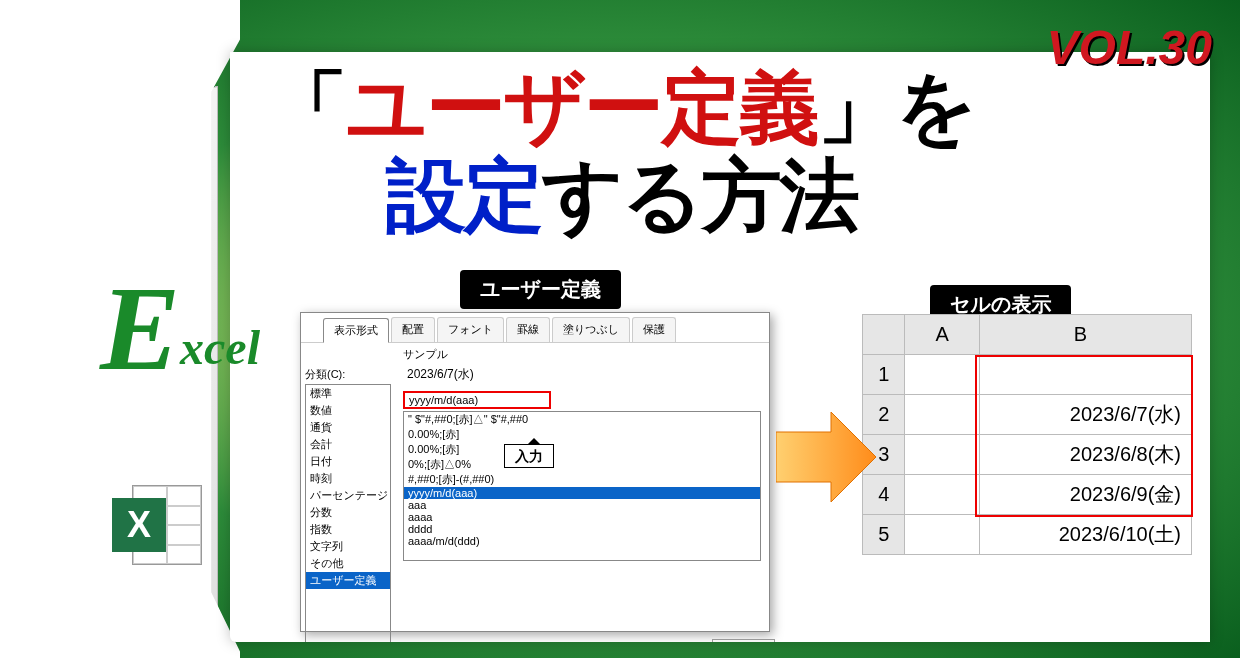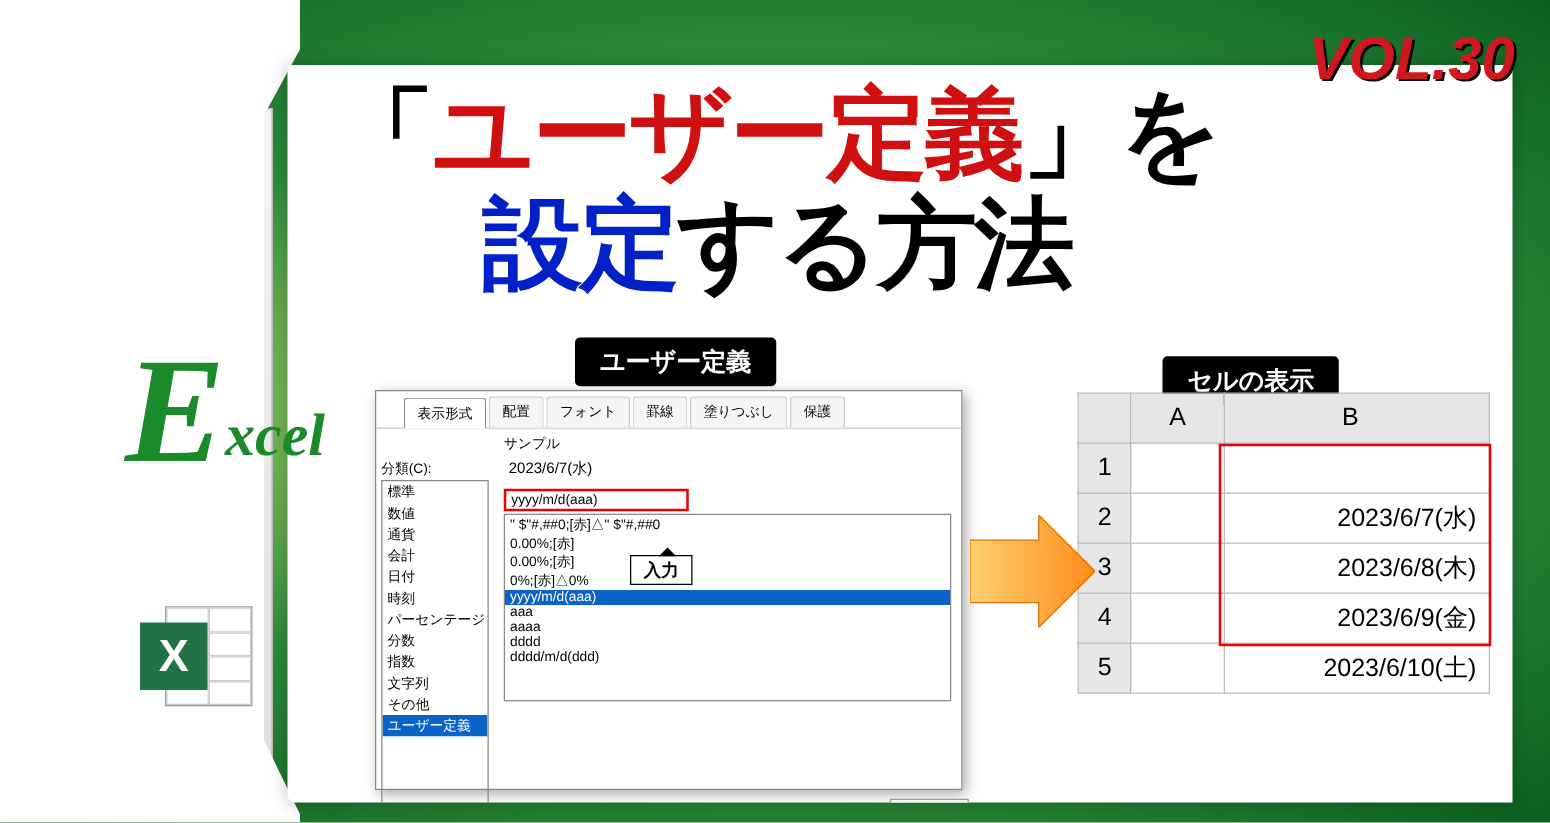--- a/index.html
+++ b/index.html
@@ -284,25 +284,26 @@
       </div>
       <div class="right-col" style="position:relative;">
         <div class="samp-label">サンプル</div>
         <div class="samp-box">2023/6/7(水)</div>
         <div class="type-input">yyyy/m/d(aaa)</div>
         <div class="type-list">
           <div class="type-item">" $"#,##0;[赤]△" $"#,##0</div>
           <div class="type-item">0.00%;[赤]</div>
           <div class="type-item">0.00%;[赤]</div>
           <div class="type-item">0%;[赤]△0%</div>
+          <div class="type-item">#,##0;[赤]-(#,##0)</div>
           <div class="type-item sel">yyyy/m/d(aaa)</div>
           <div class="type-item">aaa</div>
           <div class="type-item">aaaa</div>
           <div class="type-item">dddd</div>
-          <div class="type-item">dddd/m/d(ddd)</div>
+          <div class="type-item">aaaa/m/d(ddd)</div>
 
         </div>
         <div class="delete-btn">削除(D)</div>
       </div>
     </div>
   </div>
 
   <div class="input-callout">入力</div>
 
   <div class="arrow">

